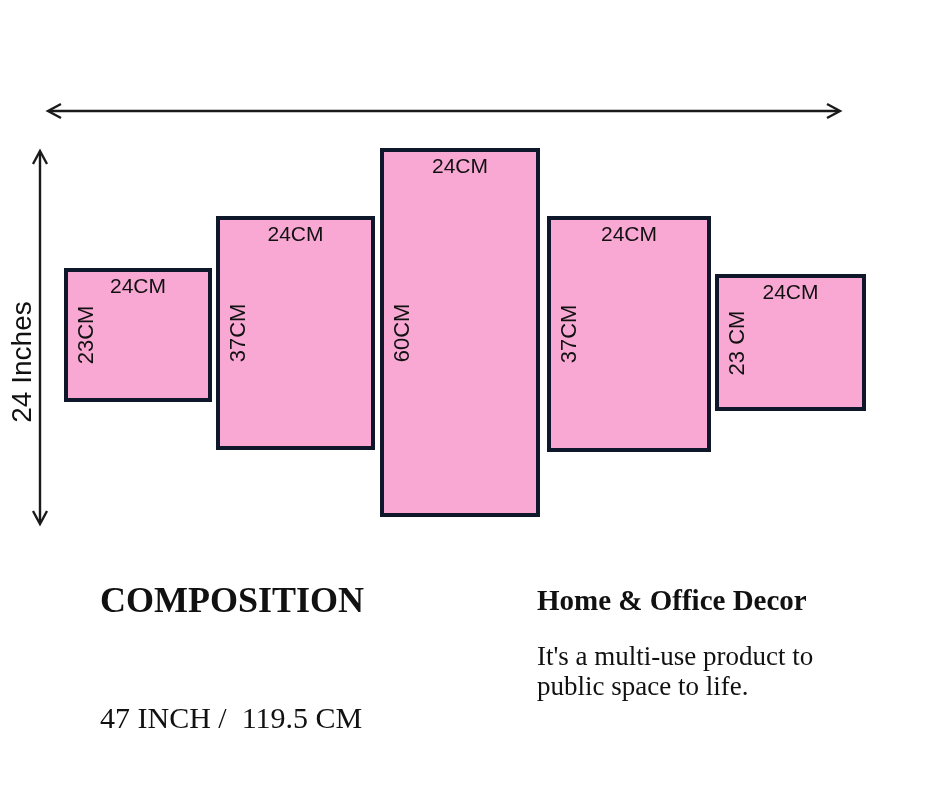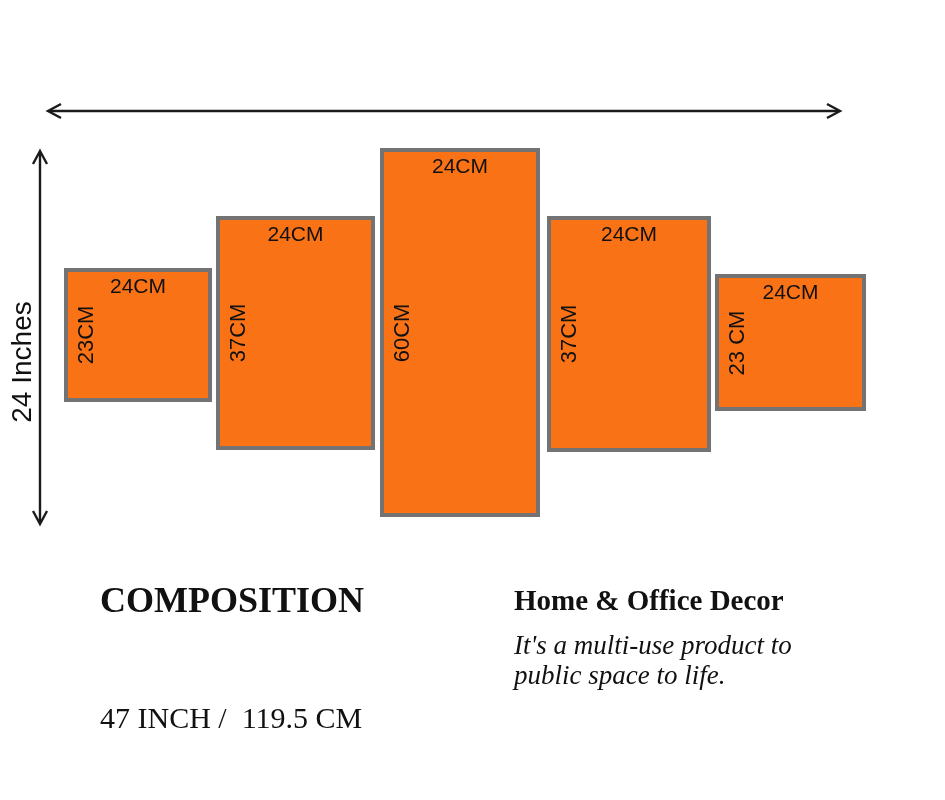--- a/index.html
+++ b/index.html
@@ -18,22 +18,22 @@
     font-size:28px;line-height:28px;white-space:nowrap;
   }
   .v-arrow-label{
     position:absolute;left:22px;top:362px;
     transform:translate(-50%,-50%) rotate(-90deg);
     font-size:28px;line-height:28px;white-space:nowrap;
   }
 
   
   .panel{
-    position:absolute;box-sizing:border-box;background:#f97316;
-    border:4px solid #737373;
+    position:absolute;box-sizing:border-box;background:#f9a8d4;
+    border:4px solid #0f172a;
   }
   .panel .w-label{
     position:absolute;left:0;right:0;top:3px;text-align:center;
     font-size:21px;line-height:22px;
   }
   .panel .h-label{
     position:absolute;left:18px;top:50%;
     transform:translate(-50%,-50%) rotate(-90deg);
     font-size:22px;line-height:22px;white-space:nowrap;
   }
@@ -41,23 +41,23 @@
   .p2{left:216px;top:216px;width:159px;height:234px;}
   .p3{left:380px;top:148px;width:160px;height:369px;}
   .p4{left:547px;top:216px;width:164px;height:236px;}
   .p5{left:715px;top:274px;width:151px;height:137px;}
 
   
   .serif{font-family:"Liberation Serif",serif;}
   .info-left{position:absolute;left:100px;top:585px;}
   .info-left .title{font-size:36px;line-height:31px;font-weight:bold;white-space:pre;}
   .info-left .dims{margin-top:24px;font-size:30px;line-height:31px;white-space:pre;}
-  .info-right{position:absolute;left:514px;top:585px;}
+  .info-right{position:absolute;left:537px;top:585px;}
   .info-right .title{font-size:29px;line-height:31px;font-weight:bold;white-space:nowrap;}
-  .info-right .body{margin-top:14px;font-size:27px;line-height:30px;white-space:nowrap;font-style:italic;}
+  .info-right .body{margin-top:25px;font-size:27px;line-height:30px;white-space:nowrap;}
 </style>
 </head>
 <body>
 
 <div class="stage">
 
   <svg class="arrow-svg" style="left:45px;top:101px;" width="798" height="20" viewBox="0 0 798 20">
     <line x1="4" y1="10" x2="794" y2="10"></line>
     <polyline points="16,3 3,10 16,17"></polyline>
     <polyline points="782,3 795,10 782,17"></polyline>

